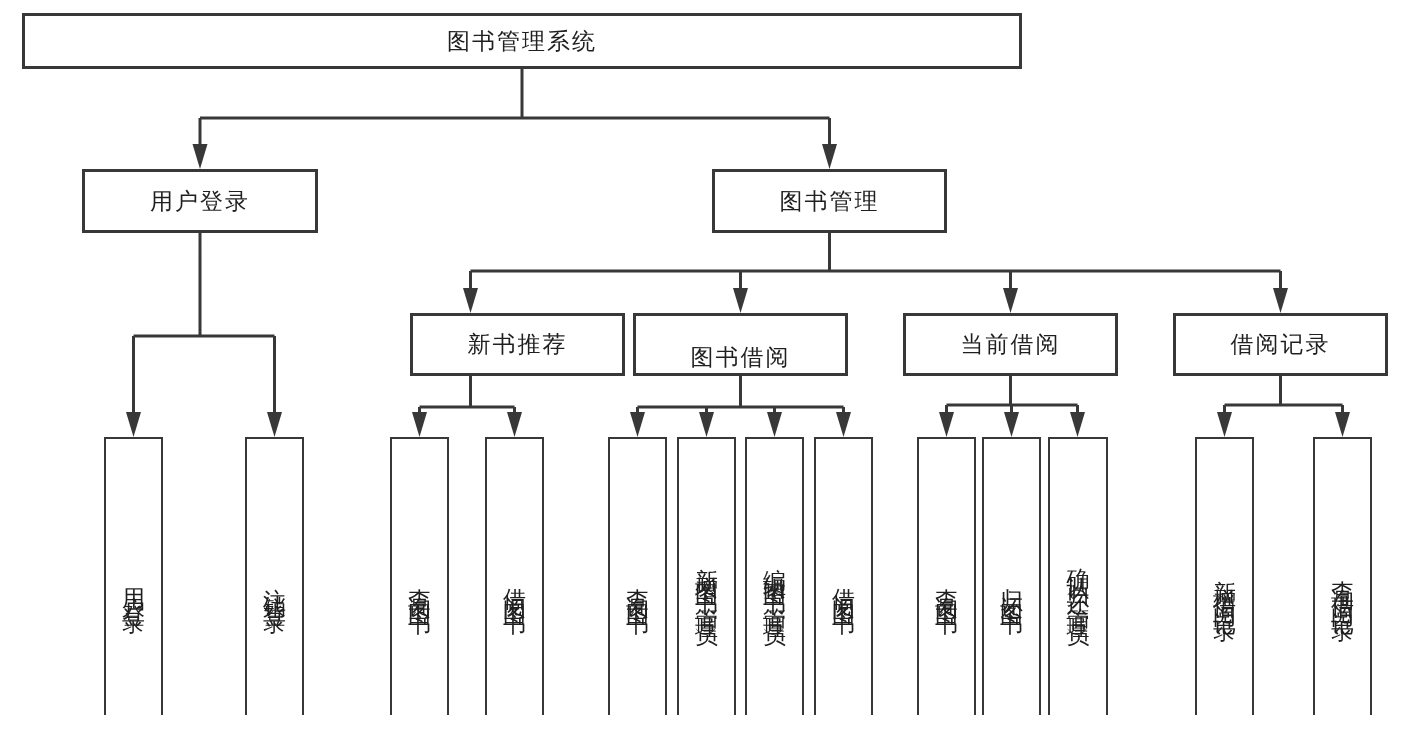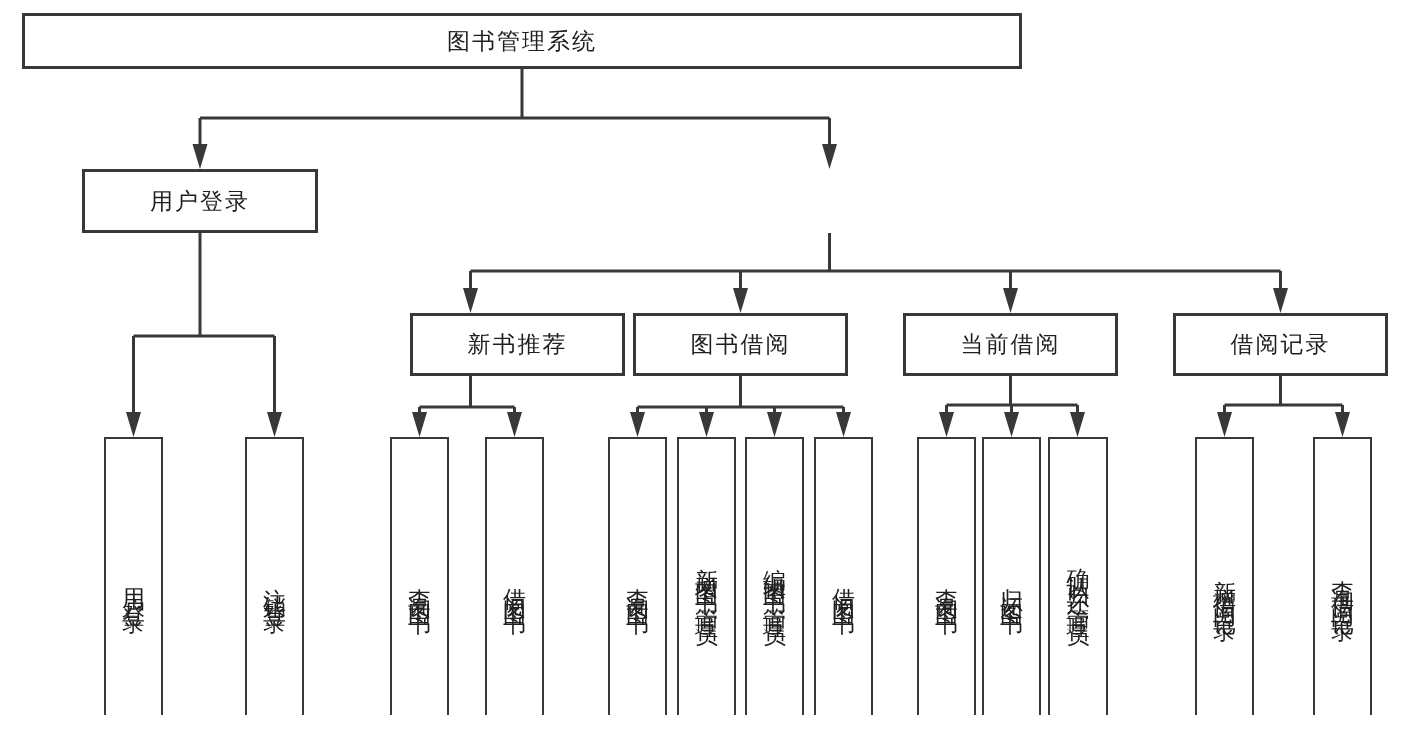--- a/index.html
+++ b/index.html
@@ -99,25 +99,28 @@
     <polygon points="1335,412 1350,412 1342.5,437"></polygon>
   </svg>
 
   <div class="node hnode" style="left:22px; top:13px; width:1000px; height:56px;">
     <span>图书管理系统</span>
   </div>
 
   <div class="node hnode" style="left:82px; top:169px; width:236px; height:64px;">
     <span>用户登录</span>
   </div>
+  <div class="node hnode" style="left:712px; top:169px; width:235px; height:64px;">
+    <span>图书管理</span>
+  </div>
 
   <div class="node hnode" style="left:363px; top:313px; width:215px; height:63px;margin-left:47px;">
     <span>新书推荐</span>
   </div>
-  <div class="node hnode" style="left:633px; top:313px; width:215px; height:63px;">
+  <div class="node hnode" style="left:633px; top:313px; width:215px; height:63px;align-items:flex-end;">
     <span>图书借阅</span>
   </div>
   <div class="node hnode" style="left:903px; top:313px; width:215px; height:63px;justify-content:center;">
     <span>当前借阅</span>
   </div>
   <div class="node hnode" style="left:1173px; top:313px; width:215px; height:63px;">
     <span>借阅记录</span>
   </div>
 
   <div class="node vnode" style="left:104px; top:437px; width:59px; height:298px;">

